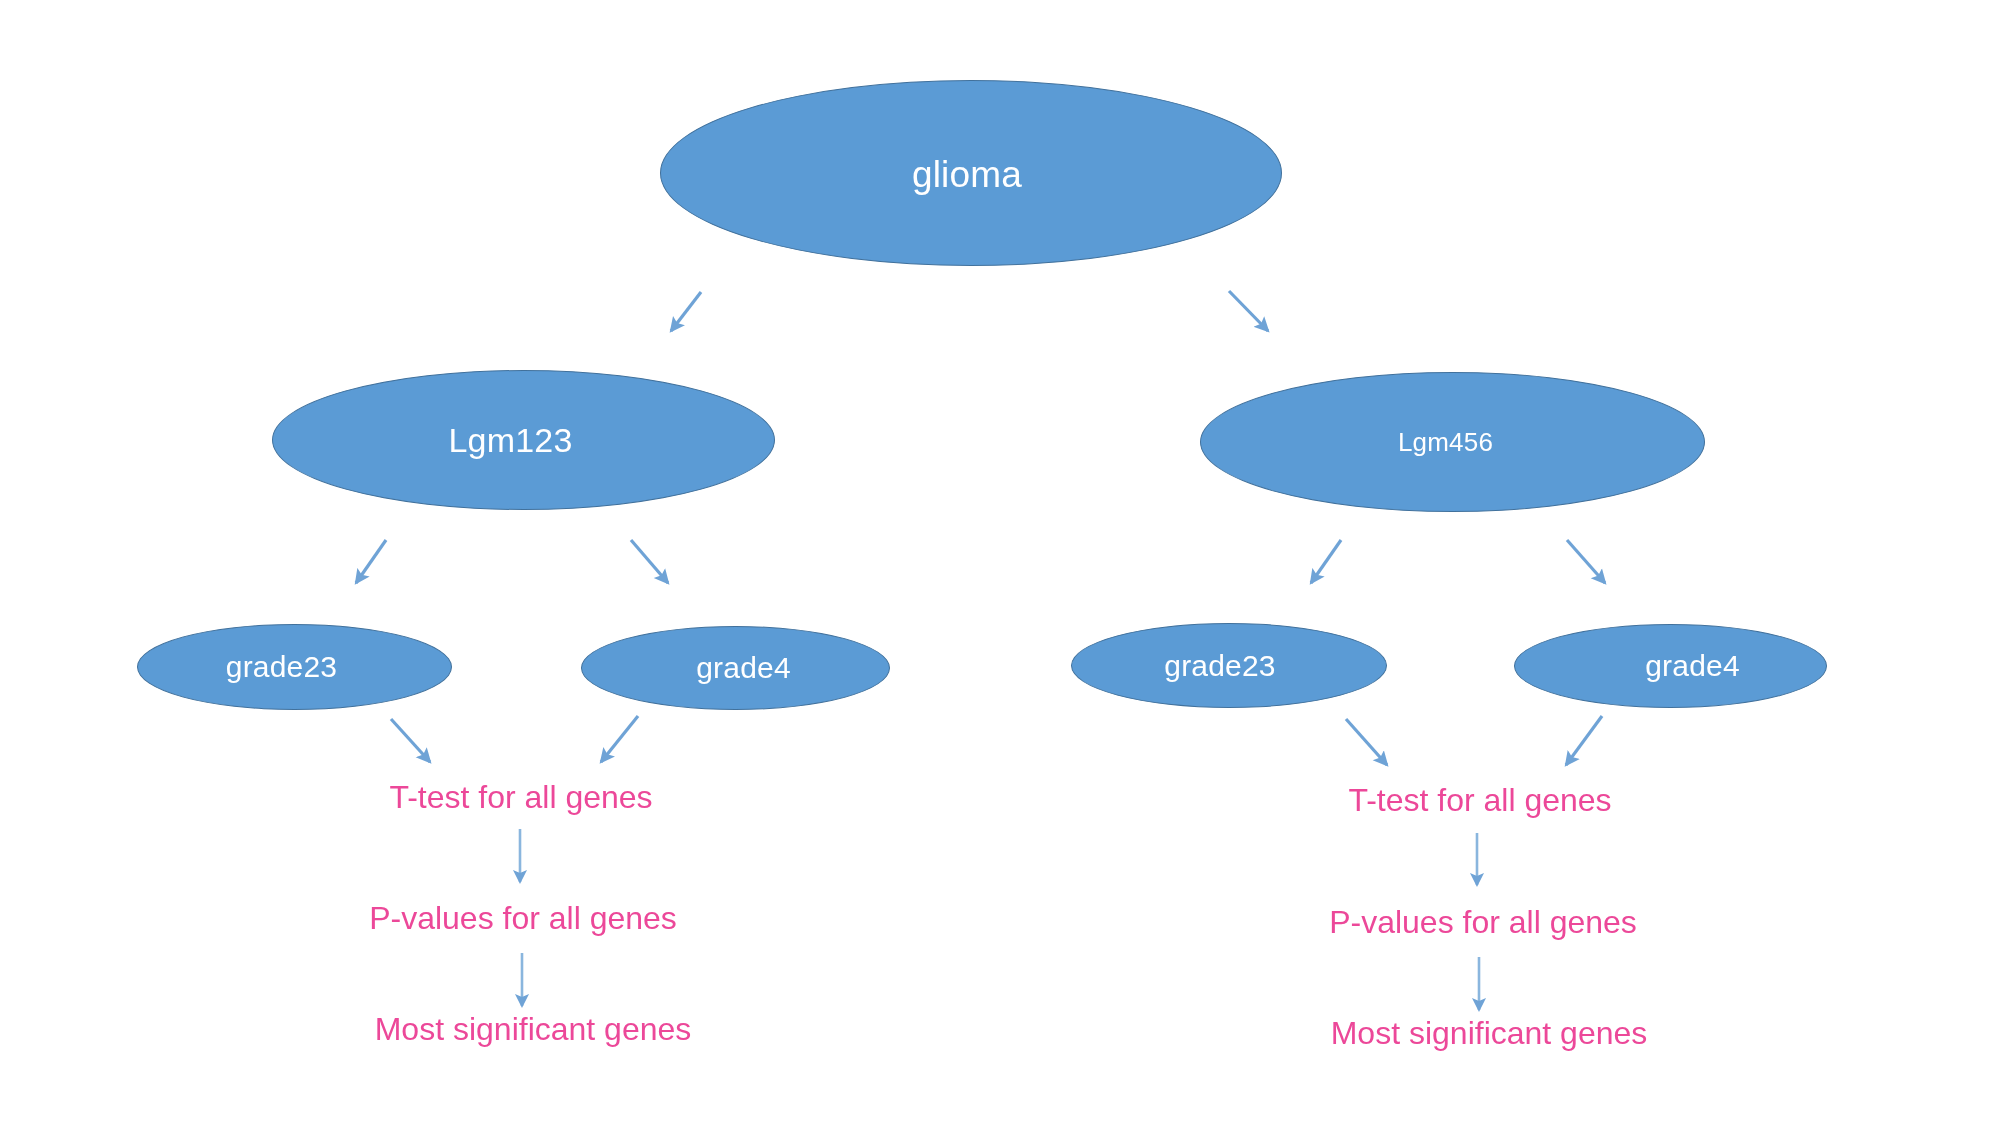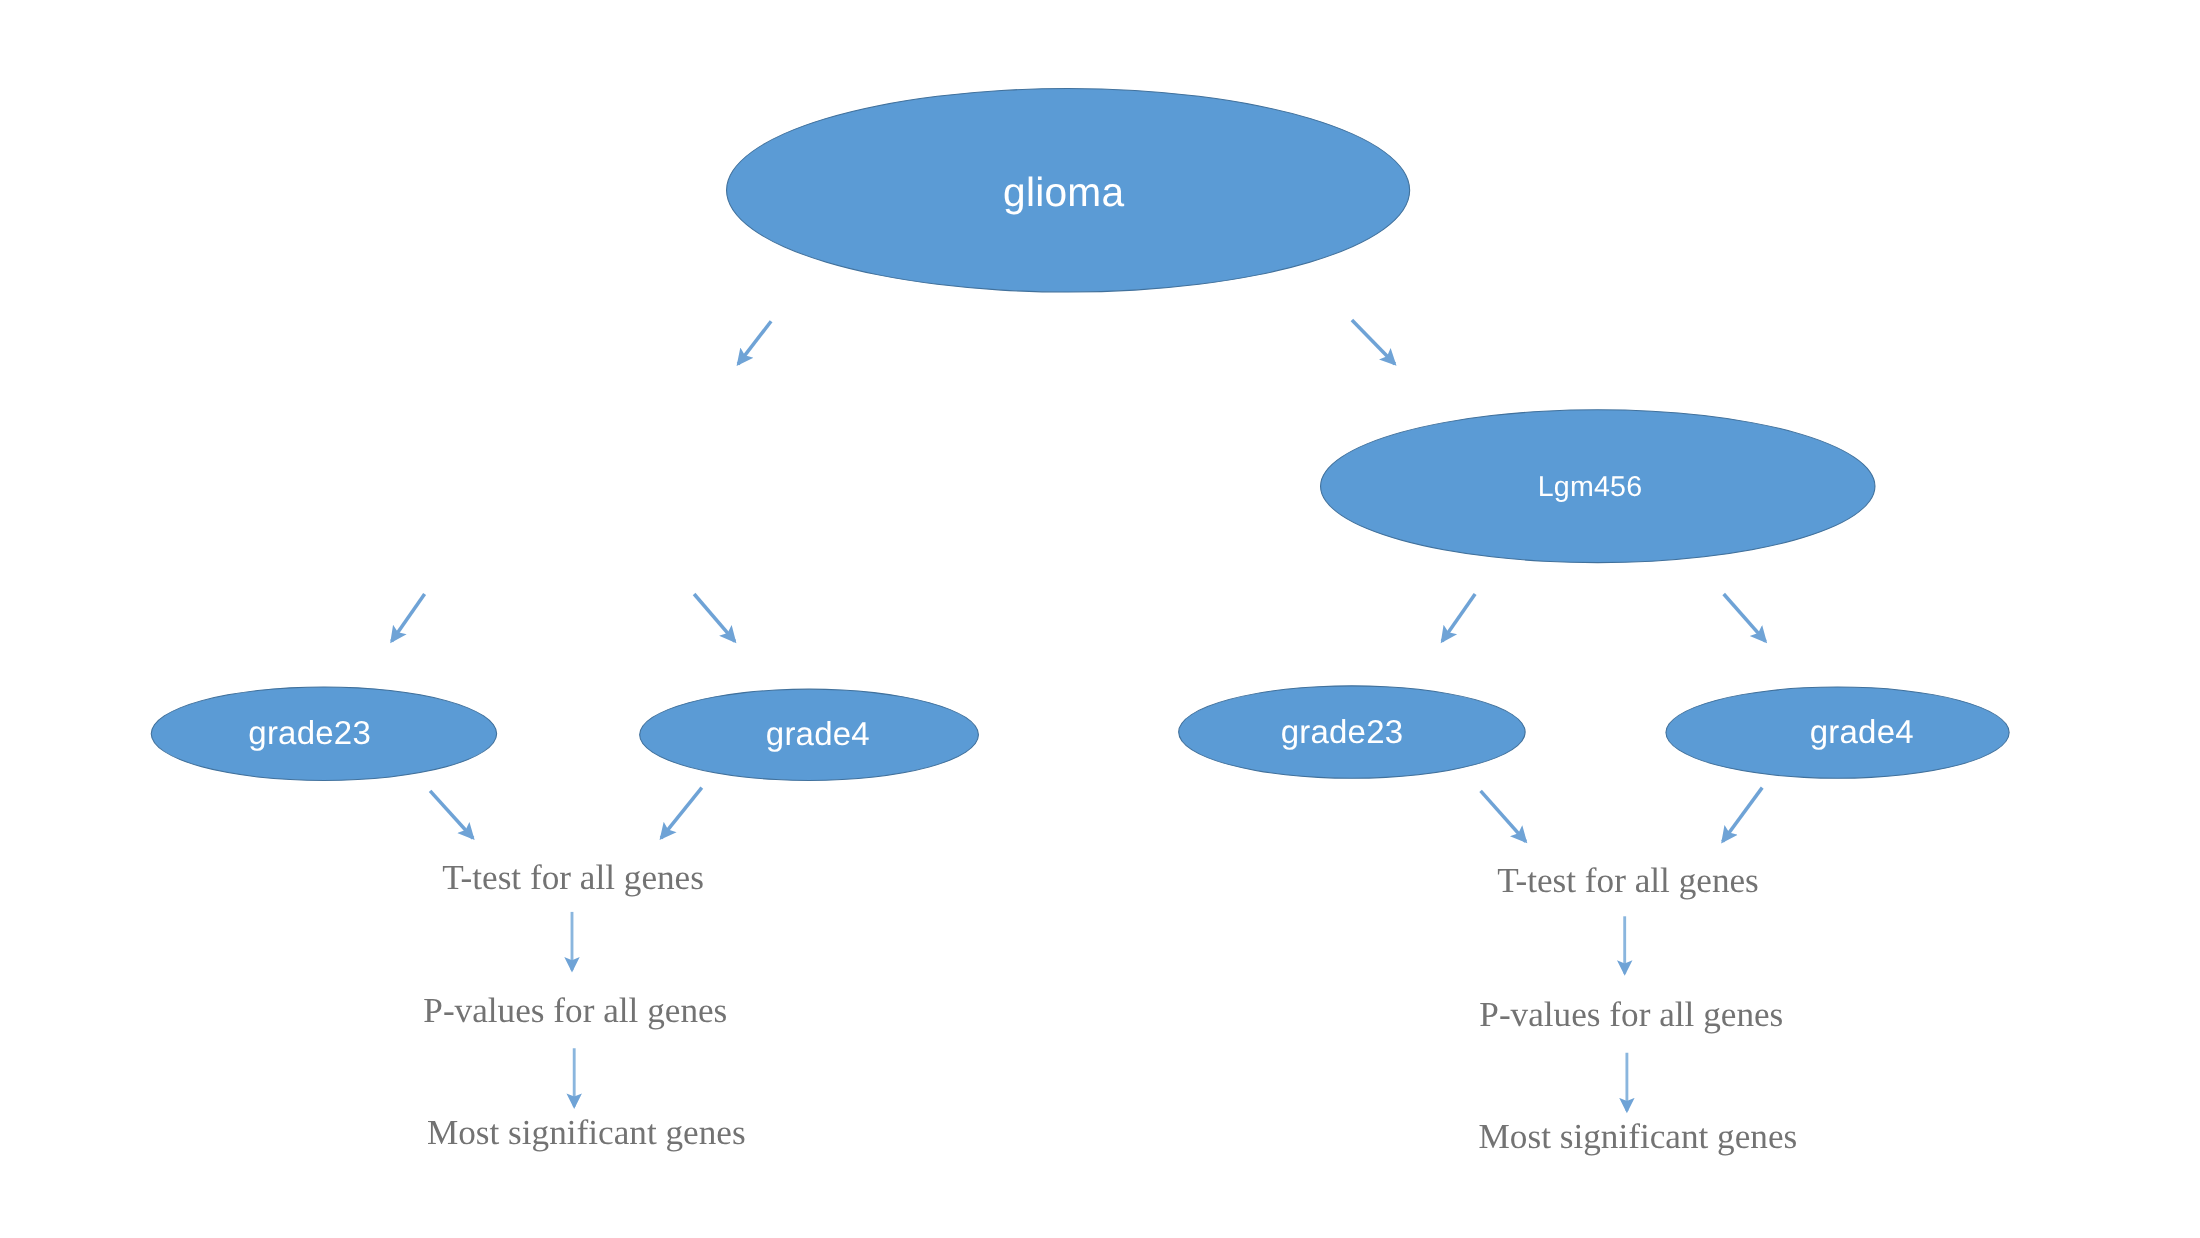--- a/index.html
+++ b/index.html
@@ -41,22 +41,22 @@
     letter-spacing: 0.2px;
     white-space: nowrap;
   }
   .node-label {
     position: relative;
     display: block;
     line-height: 1;
   }
   .text-node {
     position: absolute;
-    color: #737373;
-    font-family: Liberation Serif, serif;
+    color: #ec4899;
+    font-family: Liberation Sans, sans-serif;
     white-space: nowrap;
     line-height: 1;
     text-align: center;
     transform: translate(-50%, -50%);
   }
   
   #node-glioma   { left: 660px;  top: 80px;  width: 622px;  height: 186px; font-size: 37px; text-align: right; }
   #node-glioma .node-label { transform: translate(-4px, 1px); }
 
   #node-lgm123   { left: 272px;  top: 370px; width: 503px;  height: 140px; font-size: 34px; }
@@ -127,20 +127,23 @@
 
     <line x1="1477" y1="833" x2="1477" y2="885" stroke="#8AB6DE" stroke-width="2.6" marker-end="url(#arrowhead-v)"></line>
 
     <line x1="1479" y1="957" x2="1479" y2="1010" stroke="#8AB6DE" stroke-width="2.6" marker-end="url(#arrowhead-v)"></line>
   </svg>
 
   <div class="node" id="node-glioma">
     <span class="node-label">glioma</span>
   </div>
 
+  <div class="node" id="node-lgm123">
+    <span class="node-label">Lgm123</span>
+  </div>
   <div class="node" id="node-lgm456">
     <span class="node-label">Lgm456</span>
   </div>
 
   <div class="node" id="node-grade23-left">
     <span class="node-label">grade23</span>
   </div>
   <div class="node" id="node-grade4-left">
     <span class="node-label">grade4</span>
   </div>

